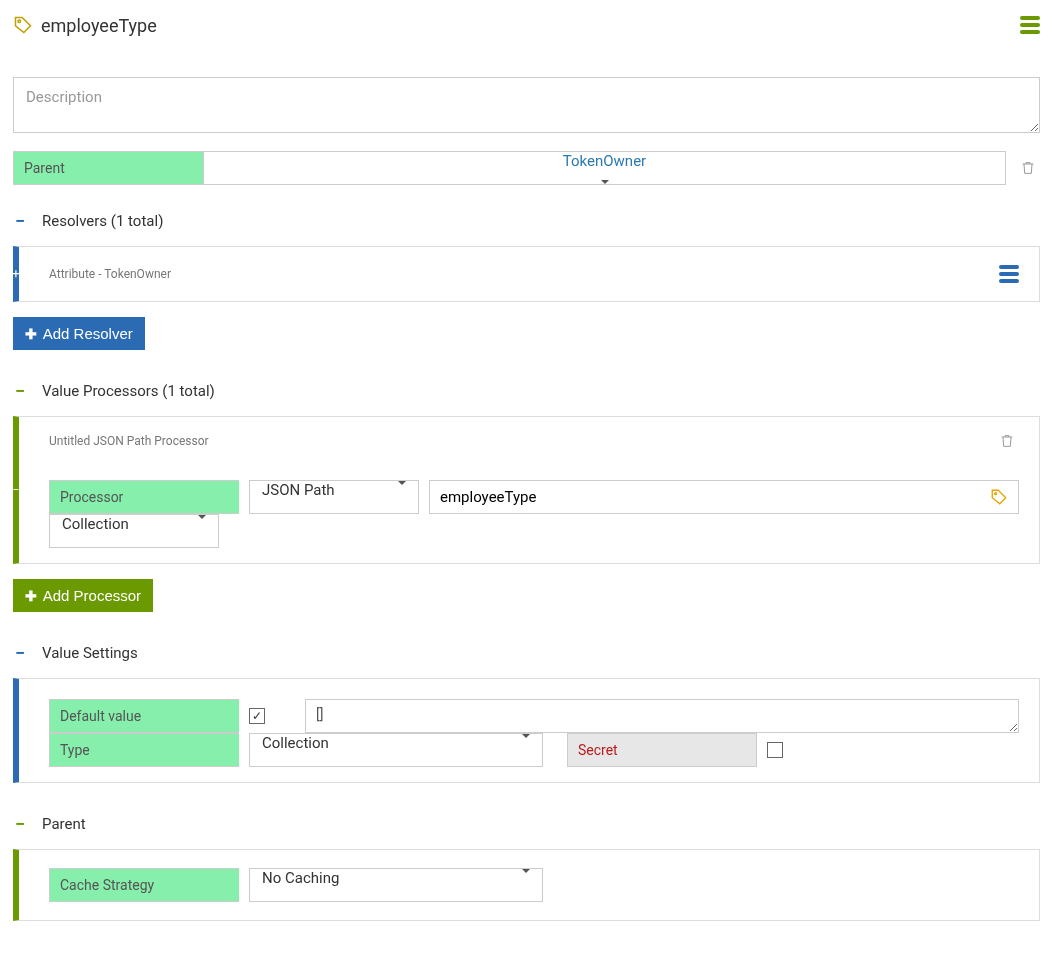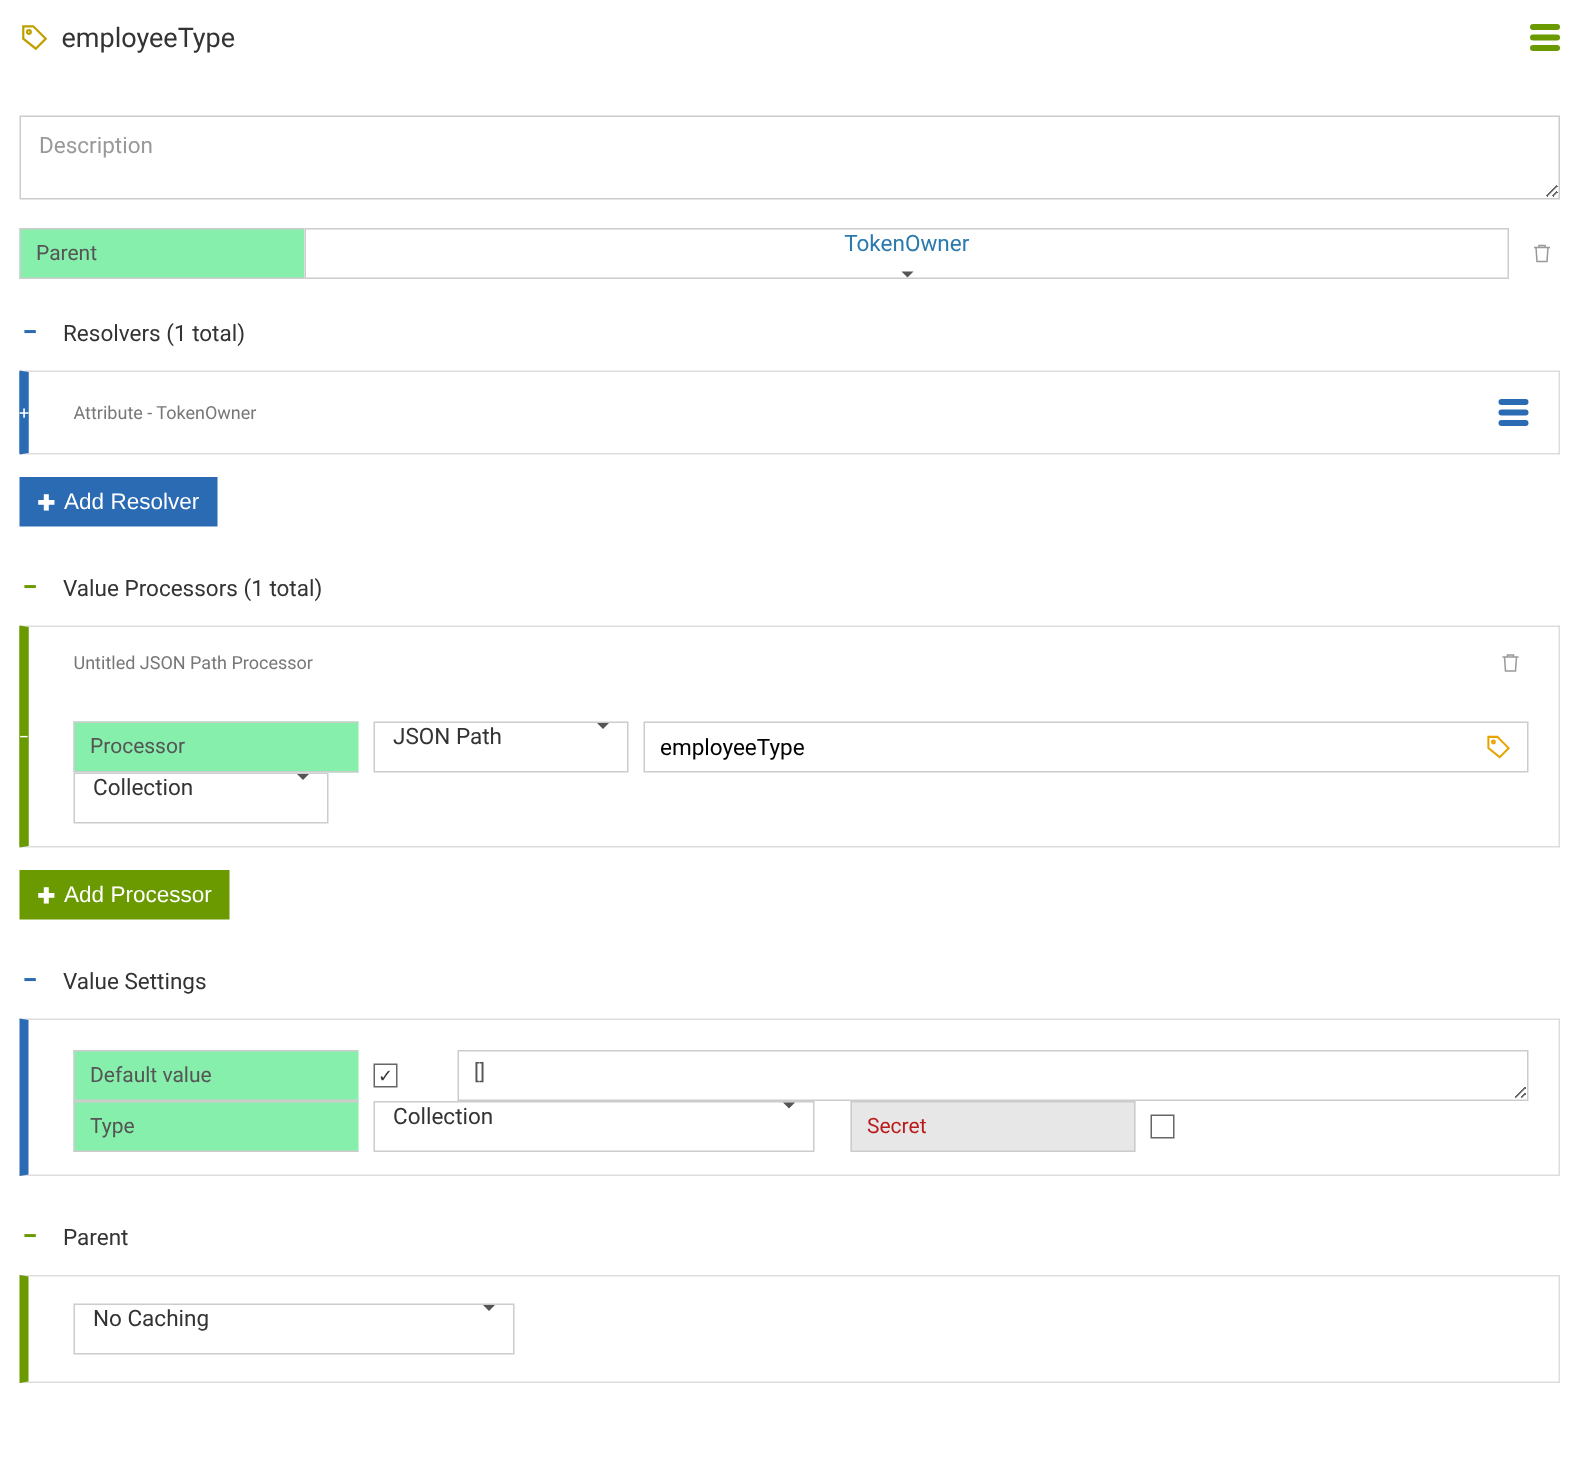--- a/index.html
+++ b/index.html
@@ -331,20 +331,21 @@
 
 
 <div class="section-header">
   <span class="collapse-toggle green">−</span>
   <span>Parent</span>
 </div>
 
 <div class="panel green-border stacked">
   <div class="panel-body" style="padding:18px 20px 18px 30px">
     <div class="form-row" style="margin-bottom:0">
+      <div class="label-cell">Cache Strategy</div>
       <div class="mini-dropdown" style="width:294px">
         <span>No Caching</span>
         <span class="caret"></span>
       </div>
     </div>
   </div>
 </div>
 
 
 

